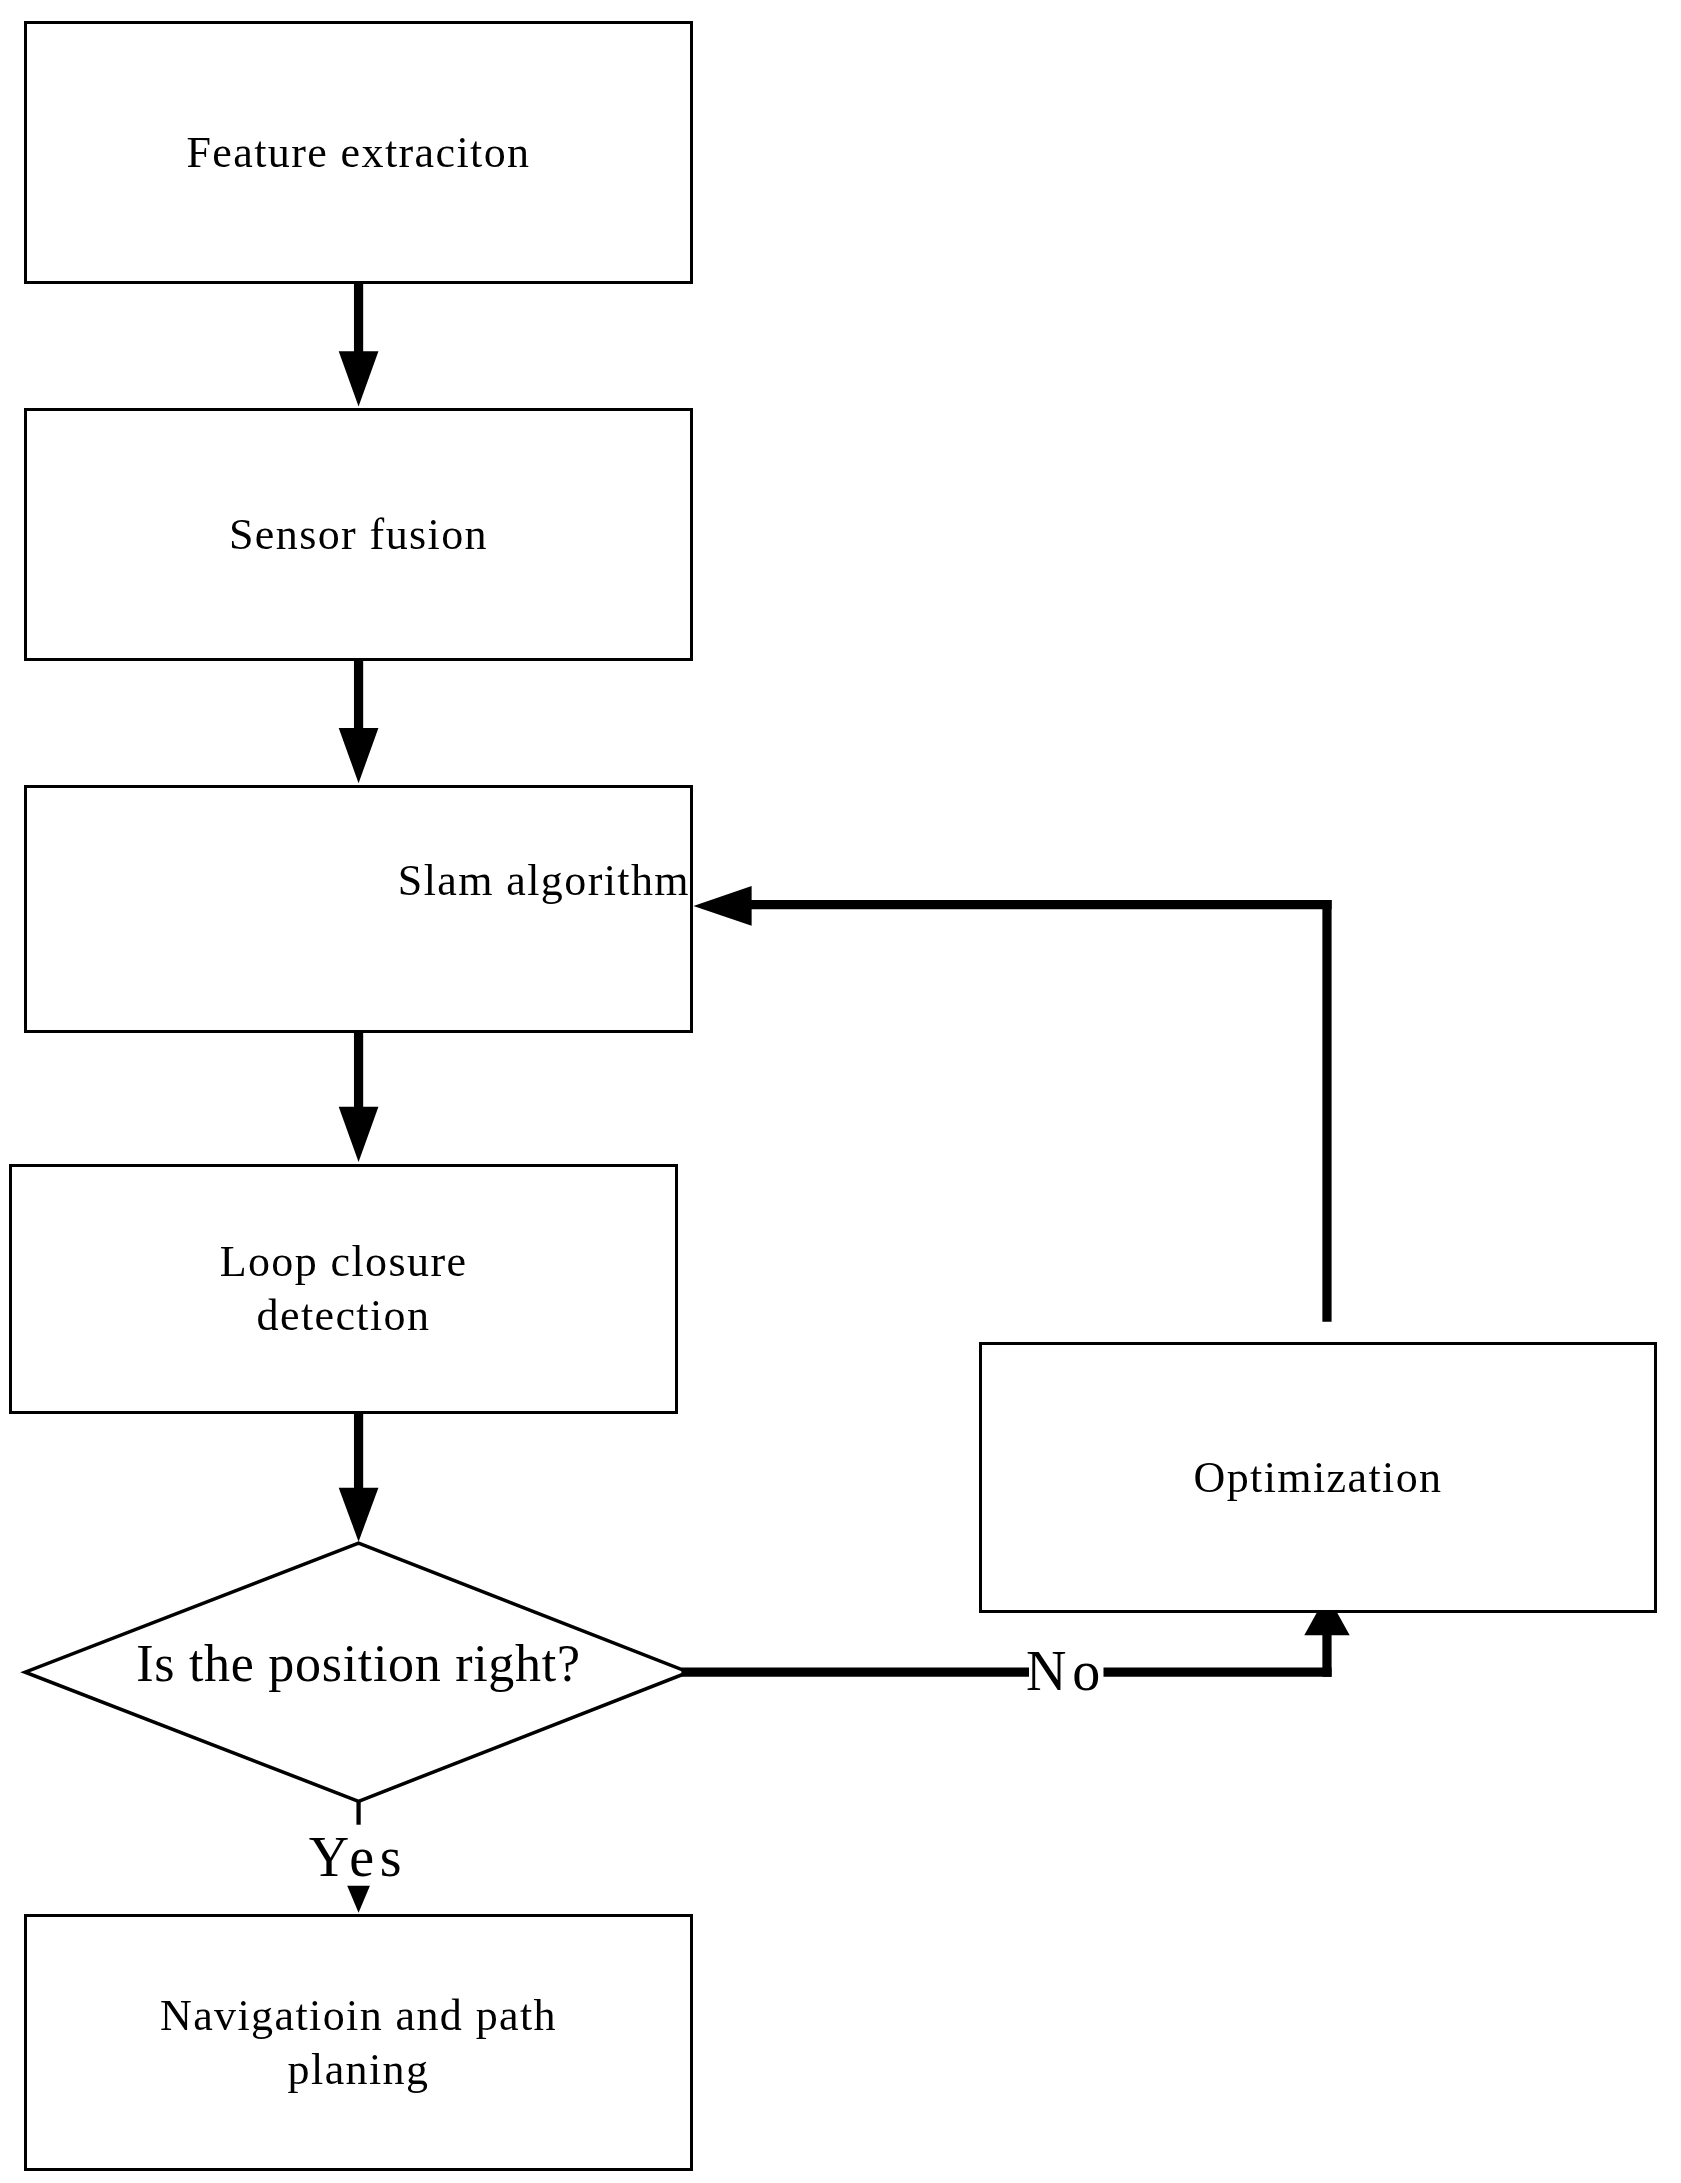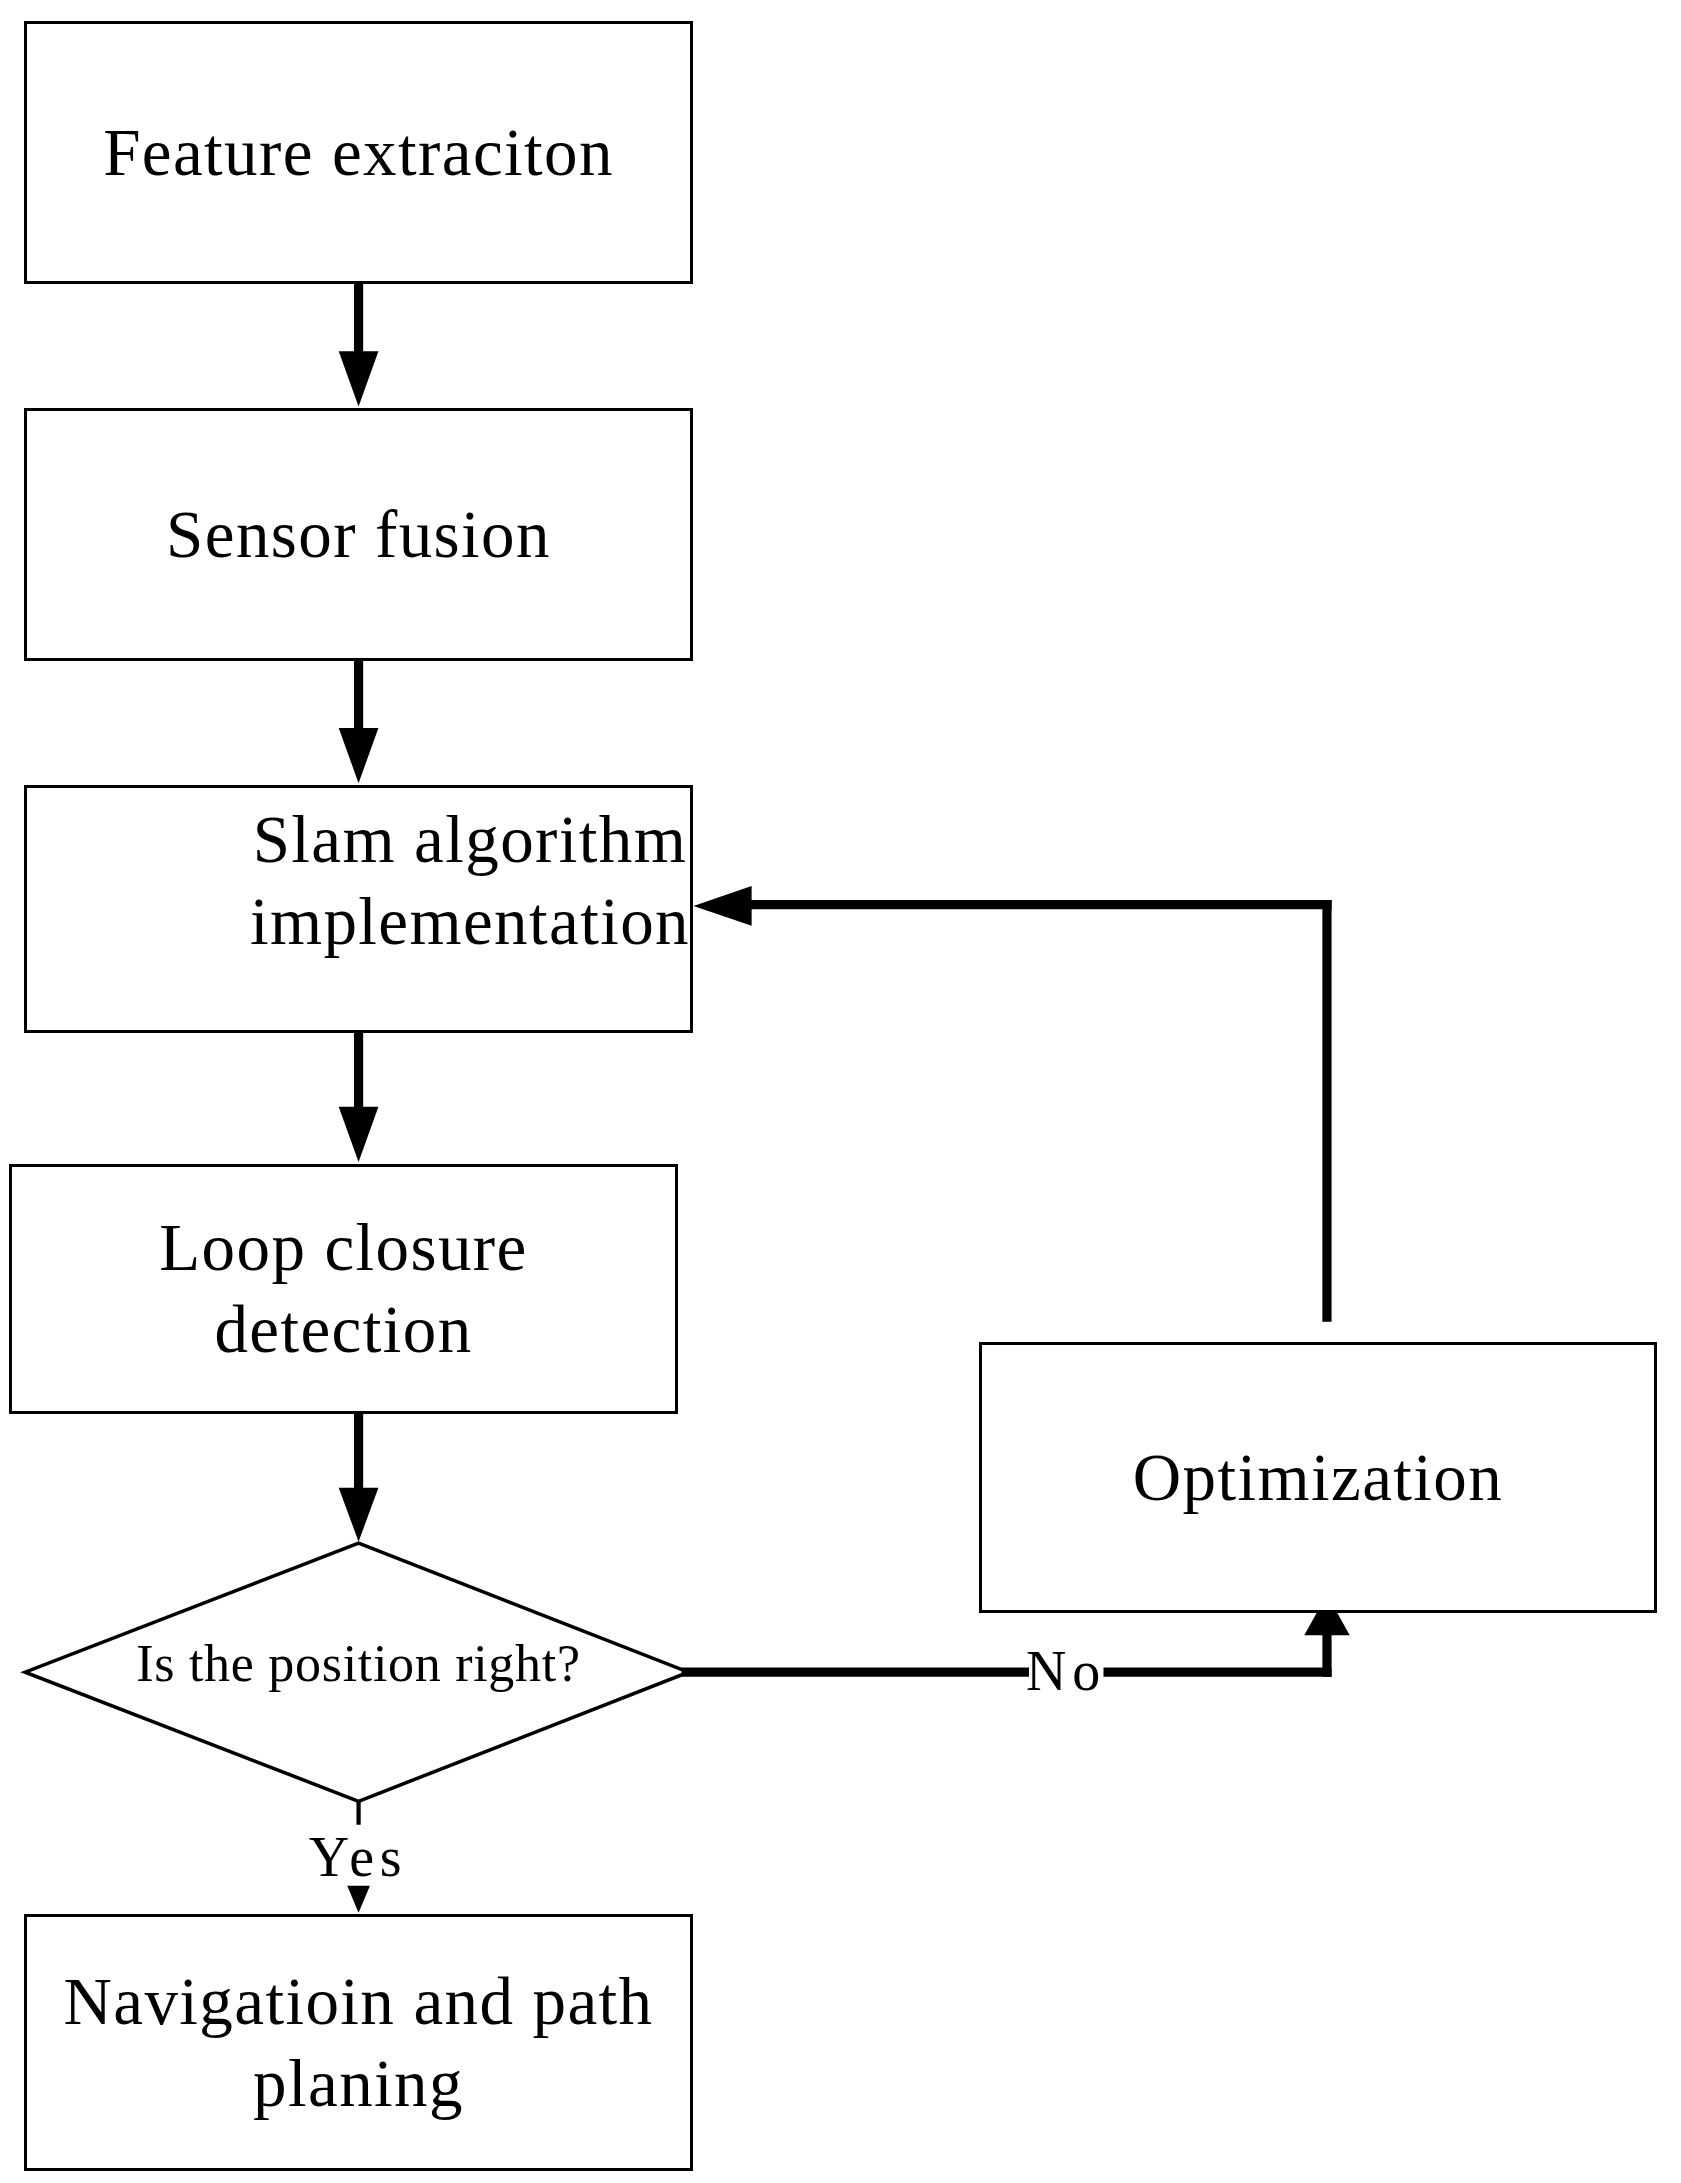--- a/index.html
+++ b/index.html
@@ -10,21 +10,21 @@
     overflow:hidden;
   }
   #connector-layer { position:absolute; left:0; top:0; width:1682px; height:2183px; }
   .stem  { stroke:var(--line); stroke-width:13; fill:none; }
   .thin  { stroke:var(--line); stroke-width:6;  fill:none; }
   .head  { fill:var(--line); stroke:none; }
   .dshape{ fill:var(--bg); stroke:var(--line); stroke-width:5; }
   .pbox {
     position:absolute; background:var(--bg); border:3.5px solid var(--line);
     display:flex; flex-direction:column; align-items:center; justify-content:center;
-    text-align:center; font-size:67px; letter-spacing:1.4px; line-height:1.22;
+    text-align:center; font-size:44px; letter-spacing:1.4px; line-height:1.22;
     box-sizing:border-box;
   }
   .pbox .txt { display:block; }
   #slam-box .inner { transform:translateY(-28px); }
   .edge-label {
     position:absolute; text-align:center; font-size:56px; letter-spacing:5.7px;
     line-height:1; white-space:nowrap;
   }
   #decision-label {
     position:absolute; left:64px; top:1634px; width:589px; text-align:center;
@@ -83,21 +83,20 @@
     <span class="txt">Feature extraciton</span>
   </div>
 
   <div class="pbox" id="sensor-box" style="left:24px; top:408px; width:669px; height:253px;">
     <span class="txt">Sensor fusion</span>
   </div>
 
   <div class="pbox" id="slam-box" style="left:24px; top:785px; width:669px; height:248px;align-items:flex-end;">
     <span class="inner">
       <span class="txt">Slam algorithm</span>
-      <span class="txt">implementation</span>
     </span>
   </div>
 
   <div class="pbox" id="loop-box" style="left:9px; top:1164px; width:669px; height:250px;">
     <span class="txt">Loop closure</span>
     <span class="txt">detection</span>
   </div>
 
   <div id="decision-label">Is the position right?</div>
 

